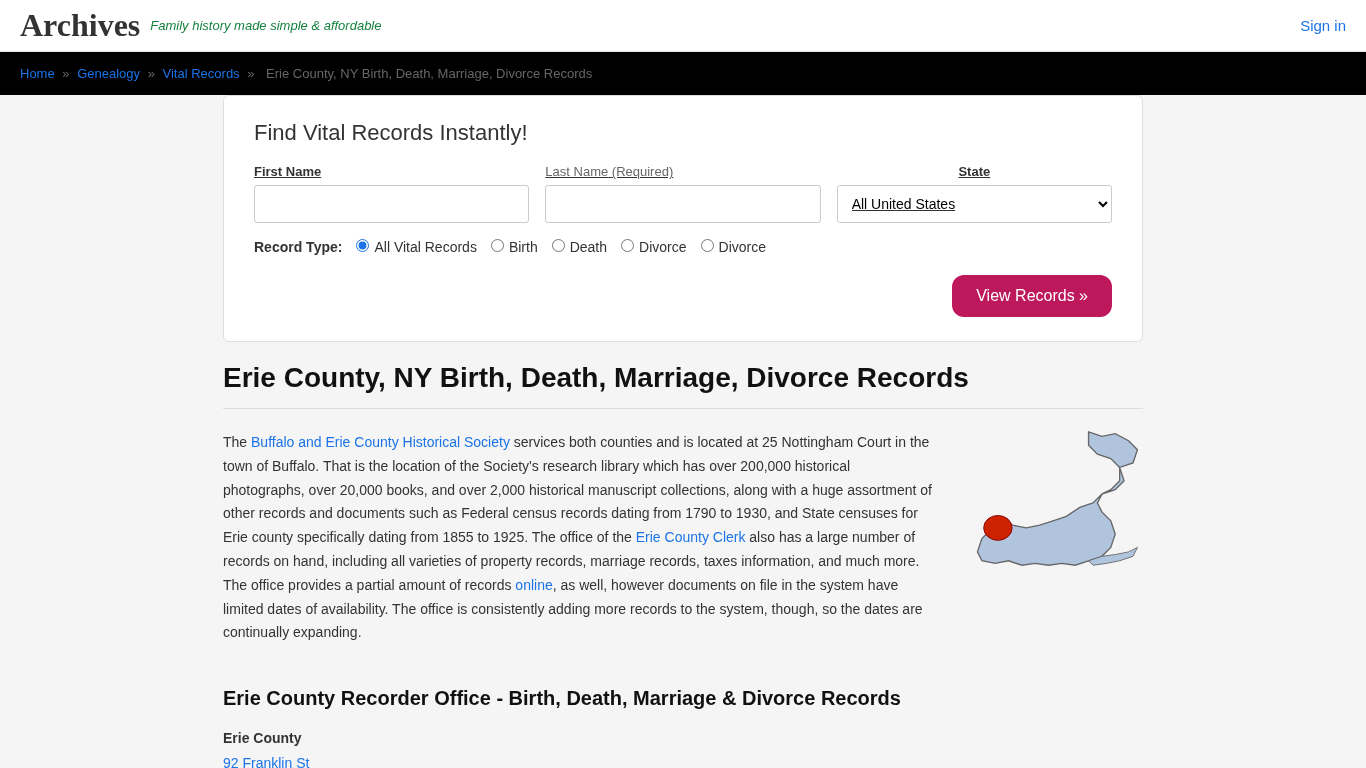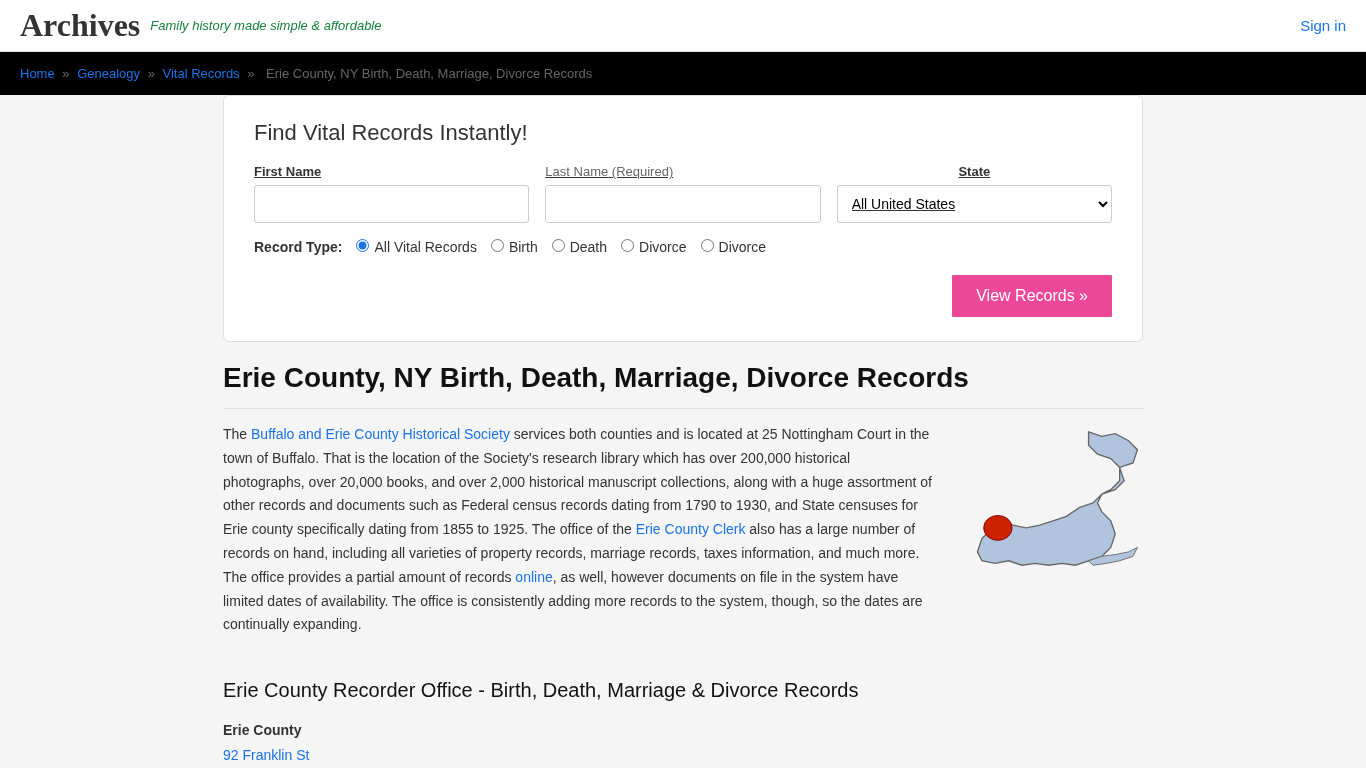--- a/index.html
+++ b/index.html
@@ -156,24 +156,24 @@
       accent-color: #1a73e8;
       cursor: pointer;
     }
 
     
     .view-records-row {
       display: flex;
       justify-content: flex-end;
     }
     .view-records-btn {
-      background: #ec4899;
+      background: #be185d;
       color: #fff;
       border: none;
-      border-radius: 1px;
+      border-radius: 12px;
       padding: 12px 24px;
       font-size: 16px;
       cursor: pointer;
       font-weight: normal;
     }
 
     
     .page-title {
       font-size: 28px;
       font-weight: bold;
@@ -187,20 +187,21 @@
     .content-body {
       display: flex;
       gap: 30px;
       margin-bottom: 30px;
     }
     .content-text {
       flex: 1;
       font-size: 14px;
       line-height: 1.7;
       color: #333;
+      margin-top: 8px;
     }
     .content-text a {
       color: #1a73e8;
       text-decoration: none;
     }
     .content-text p {
       margin-bottom: 12px;
     }
     .map-container {
       width: 180px;
@@ -209,21 +210,21 @@
 
     
     .map-svg {
       width: 180px;
       height: 160px;
     }
 
     
     .section-heading {
       font-size: 20px;
-      font-weight: normal;
+      font-weight: bold;
       color: #111;
       margin-top: 24px;
       margin-bottom: 16px;
     }
 
     .address-block {
       font-size: 14px;
       line-height: 1.8;
       color: #333;
     }

